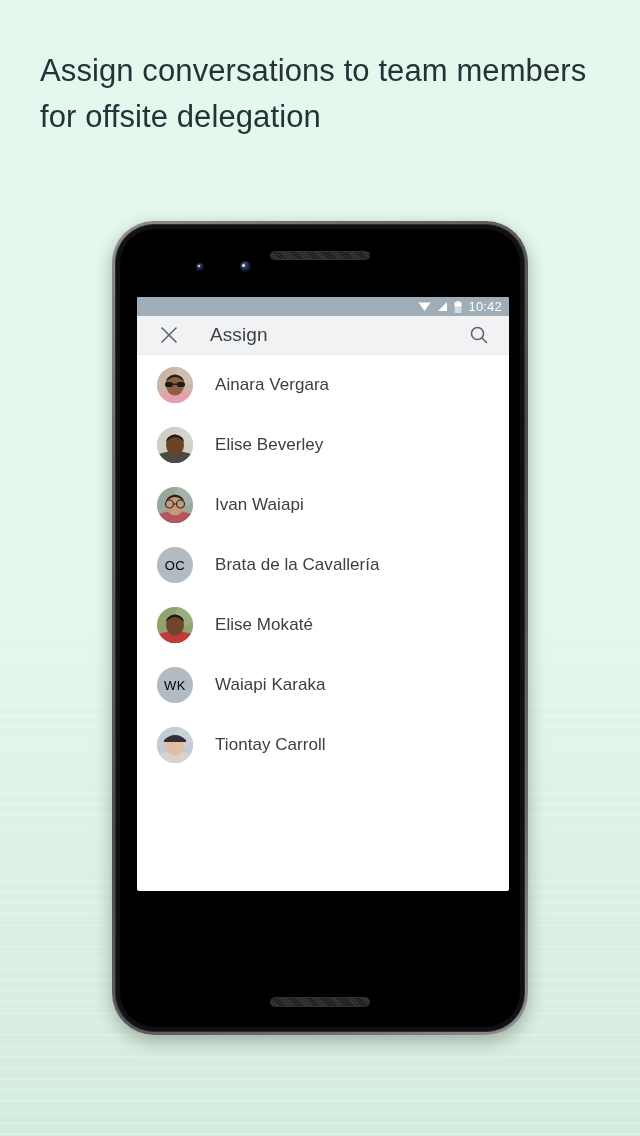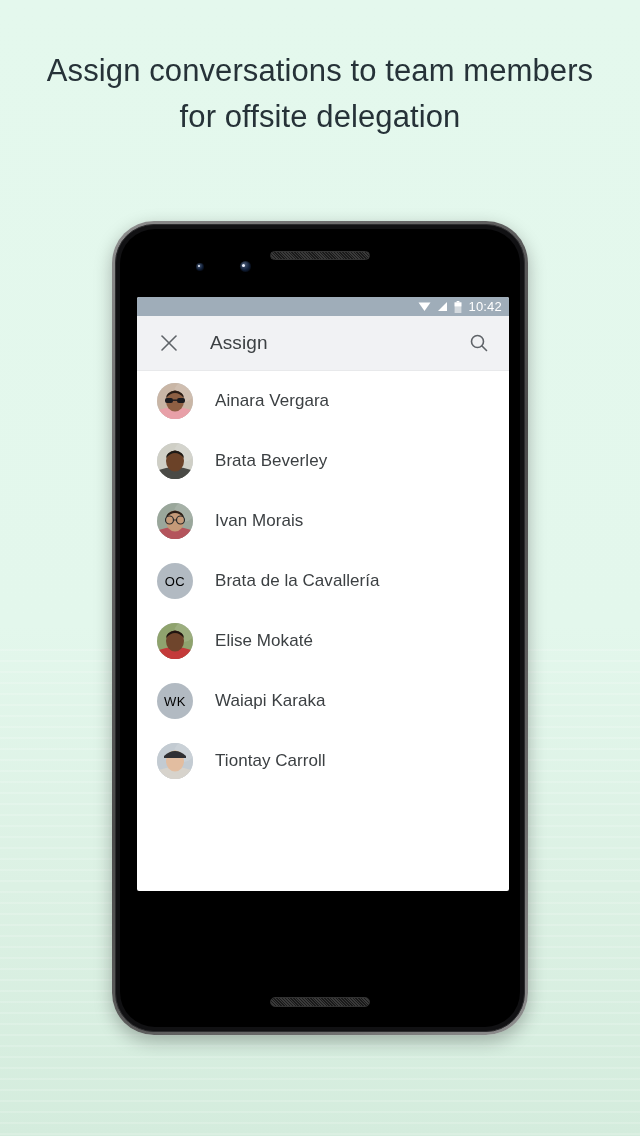--- a/index.html
+++ b/index.html
@@ -25,21 +25,20 @@
       rgba(255,255,255,0.00) 0px,
       rgba(255,255,255,0.00) 9px,
       rgba(255,255,255,0.16) 9px,
       rgba(255,255,255,0.16) 11px);
     pointer-events:none;
   }
 
   
   .headline{
     position:absolute; left:0; right:0; top:48px;
-    text-align:center;
     color:#263238;
     font-size:31px;
     line-height:46px;
     font-weight:400;
     letter-spacing:0.1px;
     padding:0 40px;
   }
 
   
   .phone{
@@ -111,21 +110,21 @@
     padding-right:7px;
     gap:6px;
   }
   .sb-time{
     color:#ffffff; font-size:13px; letter-spacing:0.2px;
     line-height:19px;
   }
   .sb-ico{ display:flex; align-items:center; }
 
   .appbar{
-    height:55px;
+    height:39px;
     background:#f1f2f4;
     display:flex; align-items:center;
     padding:0 18px 0 20px;
     border-bottom:1px solid #e8e9eb;
     text-align:center;
   }
   .appbar .title{
     font-size:19px; color:#3c4043; font-weight:400;
     margin-left:29px; letter-spacing:0.1px;
   }
@@ -255,40 +254,40 @@
     <rect width="36" height="36" fill="#cfcfc6"></rect>
     <circle cx="27" cy="9" r="10" fill="#ffffff" opacity="0.12"></circle>
     <path d="M0 28 Q18 20 36 28 L36 36 L0 36 Z" fill="#4a4a46"></path>
     <ellipse cx="18" cy="18" rx="9" ry="10.5" fill="#6b4228"></ellipse>
     <path d="M9 15 Q18 5 27 15 Q27 9 18 7.5 Q9 9 9 15 Z" fill="#1e1a16"></path>
 
     <path d="M6.5 36 Q18 23.5 29.5 36 Z" fill="#4a4a46"></path>
 
   </svg>
             </div>
-            <div class="name">Brata Beverley</div>
+            <div class="name">Elise Beverley</div>
             <div class="grow"></div>
             <div class="check"></div>
           </div>
           <div class="row">
             <div class="avatar">
               <svg viewBox="0 0 36 36" preserveAspectRatio="xMidYMid slice">
     <rect width="36" height="36" fill="#9aa79b"></rect>
     <circle cx="27" cy="9" r="10" fill="#ffffff" opacity="0.12"></circle>
     <path d="M0 28 Q18 20 36 28 L36 36 L0 36 Z" fill="#b4545c"></path>
     <ellipse cx="18" cy="18" rx="9" ry="10.5" fill="#c59a78"></ellipse>
     <path d="M9 15 Q18 5 27 15 Q27 9 18 7.5 Q9 9 9 15 Z" fill="#2d2018"></path>
 
     <path d="M6.5 36 Q18 23.5 29.5 36 Z" fill="#b4545c"></path>
     <circle cx="12.5" cy="17" r="4" fill="none" stroke="#2b2b2b" stroke-width="1.2"></circle>
          <circle cx="23.5" cy="17" r="4" fill="none" stroke="#2b2b2b" stroke-width="1.2"></circle>
          <line x1="16.5" y1="17" x2="19.5" y2="17" stroke="#2b2b2b" stroke-width="1.2"></line>
   </svg>
             </div>
-            <div class="name">Ivan Morais</div>
+            <div class="name">Ivan Waiapi</div>
             <div class="grow"></div>
             <div class="check"></div>
           </div>
           <div class="row">
             <div class="avatar initials">OC</div>
             <div class="name">Brata de la Cavallería</div>
             <div class="grow"></div>
             <div class="check"></div>
           </div>
           <div class="row">

